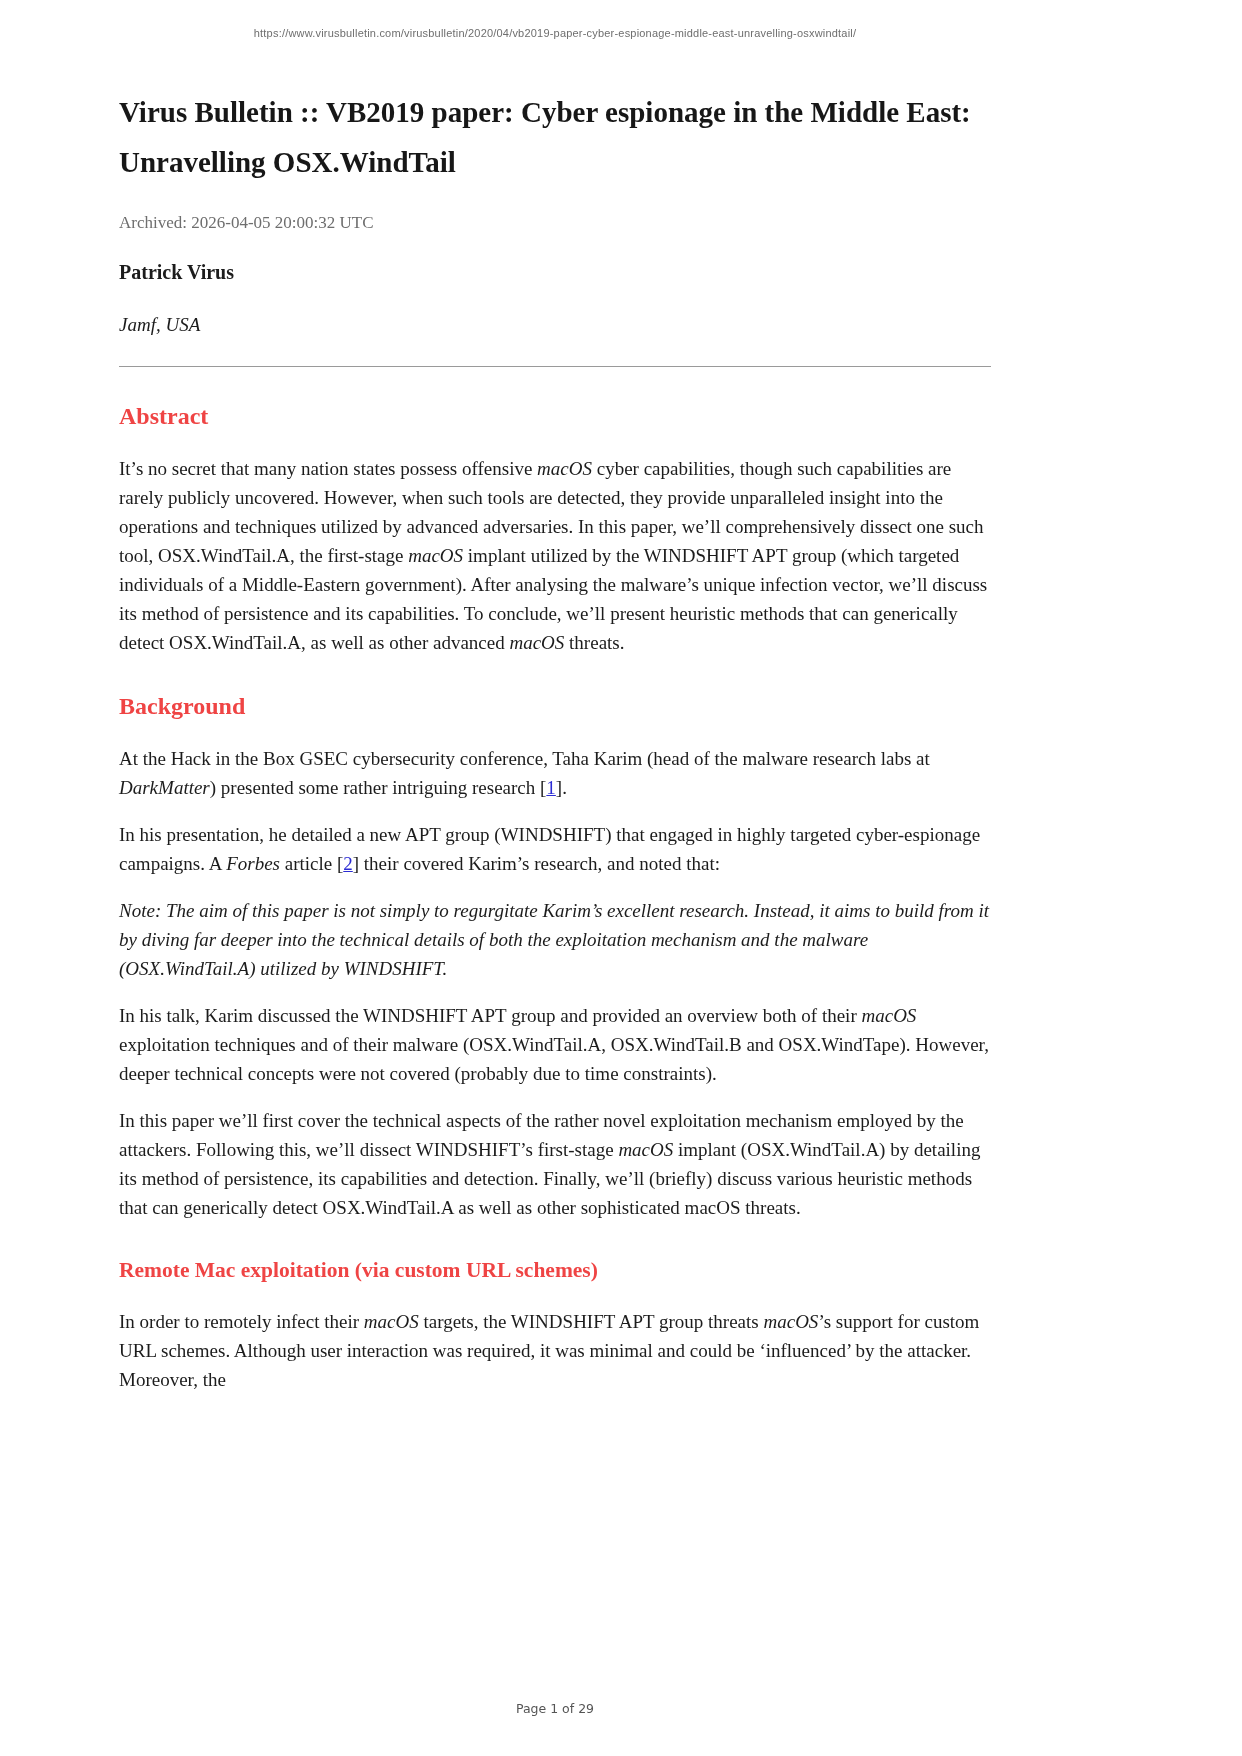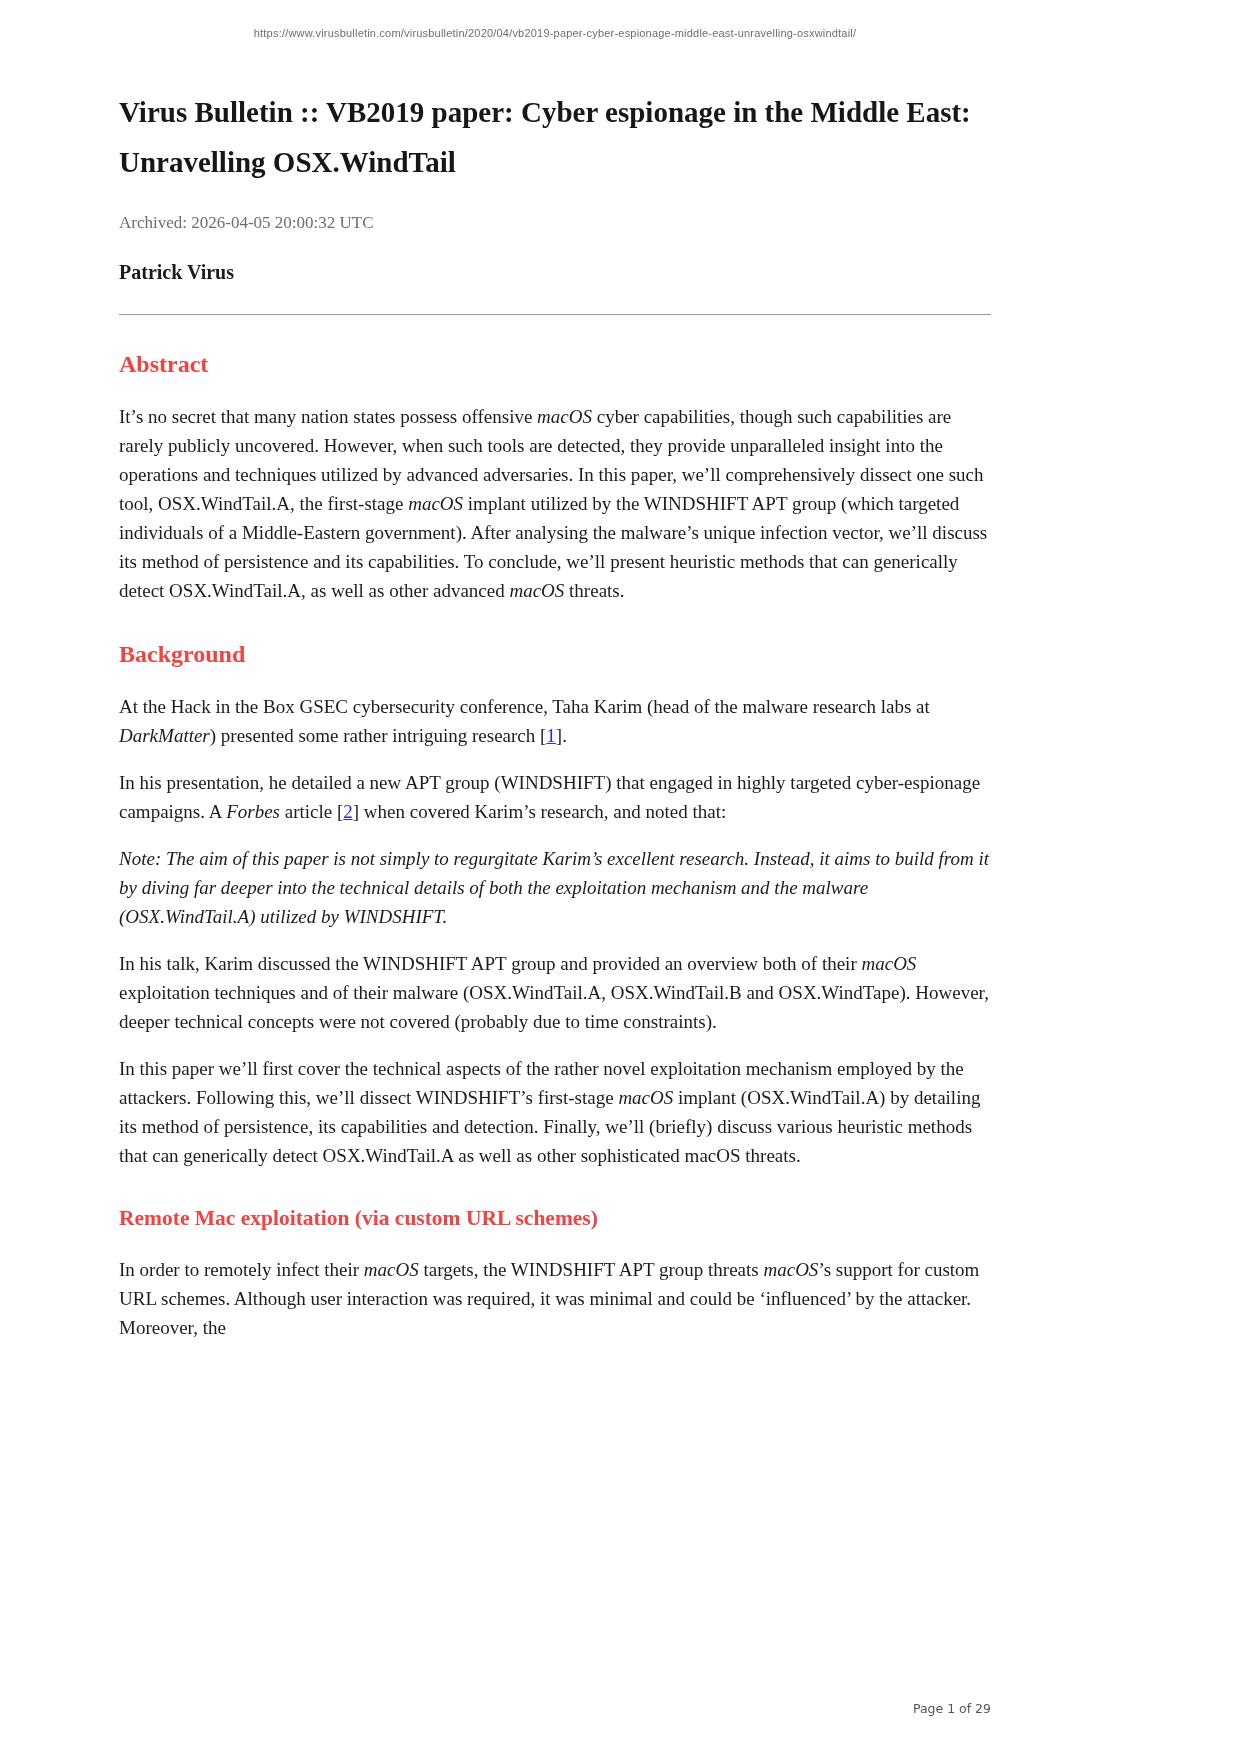--- a/index.html
+++ b/index.html
@@ -82,50 +82,51 @@
   .content p a {
     color: var(--link, #2b2bd4);
     text-decoration: underline;
     cursor: pointer;
   }
   .footer {
     position: absolute;
     bottom: 40px;
     left: 119px;
     width: 872px;
-    text-align: right;
+    text-align: center;
     font-family: "DejaVu Sans", sans-serif;
     font-size: 12.5px;
     color: #555555;
   }
 </style>
 </head>
 <body>
 
 <div class="page" style="--link: #2b2bd4; --body-text: #1c1c1c; --muted-text: #6e6e6e; --divider: #9a9a9a; --bg: #ffffff;">
 
   <div class="url-bar">https://www.virusbulletin.com/virusbulletin/2020/04/vb2019-paper-cyber-espionage-middle-east-unravelling-osxwindtail/</div>
 
   <div class="content">
 
     <h1 class="doc-title">Virus Bulletin :: VB2019 paper: Cyber espionage in the Middle East: Unravelling OSX.WindTail</h1>
 
     <div class="archived">Archived: 2026-04-05 20:00:32 UTC</div>
 
     <div class="author">Patrick Virus</div>
 
+    <div class="affiliation">Jamf, USA</div>
 
     <hr class="divider">
 
     <div>
         <div class="section-heading">Abstract</div>
         <p><span>It’s no secret that many nation states possess offensive </span><em>macOS</em><span> cyber capabilities, though such capabilities are rarely publicly uncovered. However, when such tools are detected, they provide unparalleled insight into the operations and techniques utilized by advanced adversaries. In this paper, we’ll comprehensively dissect one such tool, OSX.WindTail.A, the first-stage </span><em>macOS</em><span> implant utilized by the WINDSHIFT APT group (which targeted individuals of a Middle-Eastern government). After analysing the malware’s unique infection vector, we’ll discuss its method of persistence and its capabilities. To conclude, we’ll present heuristic methods that can generically detect OSX.WindTail.A, as well as other advanced </span><em>macOS</em><span> threats.</span></p>
         <div class="section-heading">Background</div>
         <p><span>At the Hack in the Box GSEC cybersecurity conference, Taha Karim (head of the malware research labs at </span><em>DarkMatter</em><span>) presented some rather intriguing research [</span><a href="#">1</a><span>].</span></p>
-        <p><span>In his presentation, he detailed a new APT group (WINDSHIFT) that engaged in highly targeted cyber-espionage campaigns. A </span><em>Forbes</em><span> article [</span><a href="#">2</a><span>] when covered Karim’s research, and noted that:</span></p>
+        <p><span>In his presentation, he detailed a new APT group (WINDSHIFT) that engaged in highly targeted cyber-espionage campaigns. A </span><em>Forbes</em><span> article [</span><a href="#">2</a><span>] their covered Karim’s research, and noted that:</span></p>
         <p><em>Note: The aim of this paper is not simply to regurgitate Karim’s excellent research. Instead, it aims to build from it by diving far deeper into the technical details of both the exploitation mechanism and the malware (OSX.WindTail.A) utilized by WINDSHIFT.</em></p>
         <p><span>In his talk, Karim discussed the WINDSHIFT APT group and provided an overview both of their </span><em>macOS</em><span> exploitation techniques and of their malware (OSX.WindTail.A, OSX.WindTail.B and OSX.WindTape). However, deeper technical concepts were not covered (probably due to time constraints).</span></p>
         <p><span>In this paper we’ll first cover the technical aspects of the rather novel exploitation mechanism employed by the attackers. Following this, we’ll dissect WINDSHIFT’s first-stage </span><em>macOS</em><span> implant (OSX.WindTail.A) by detailing its method of persistence, its capabilities and detection. Finally, we’ll (briefly) discuss various heuristic methods that can generically detect OSX.WindTail.A as well as other sophisticated macOS threats.</span></p>
         <div class="section-heading sub">Remote Mac exploitation (via custom URL schemes)</div>
         <p><span>In order to remotely infect their </span><em>macOS</em><span> targets, the WINDSHIFT APT group threats </span><em>macOS</em><span>’s support for custom URL schemes. Although user interaction was required, it was minimal and could be ‘influenced’ by the attacker. Moreover, the</span></p>
       </div>
 
   </div>
 
   <div class="footer">Page 1 of 29</div>

